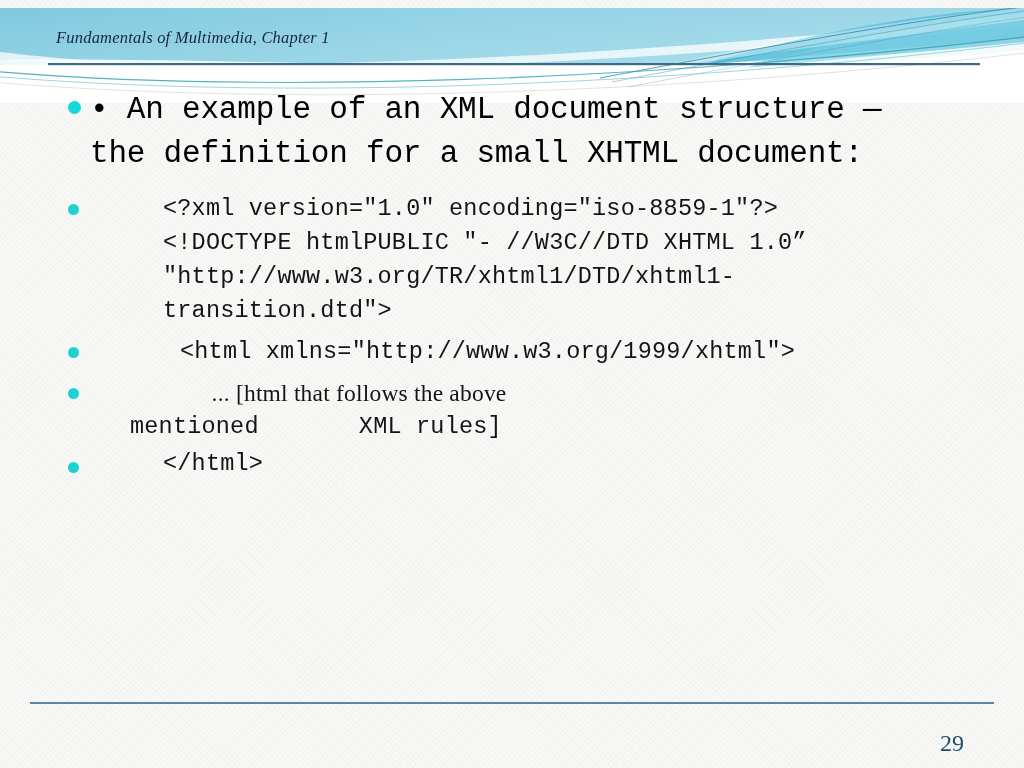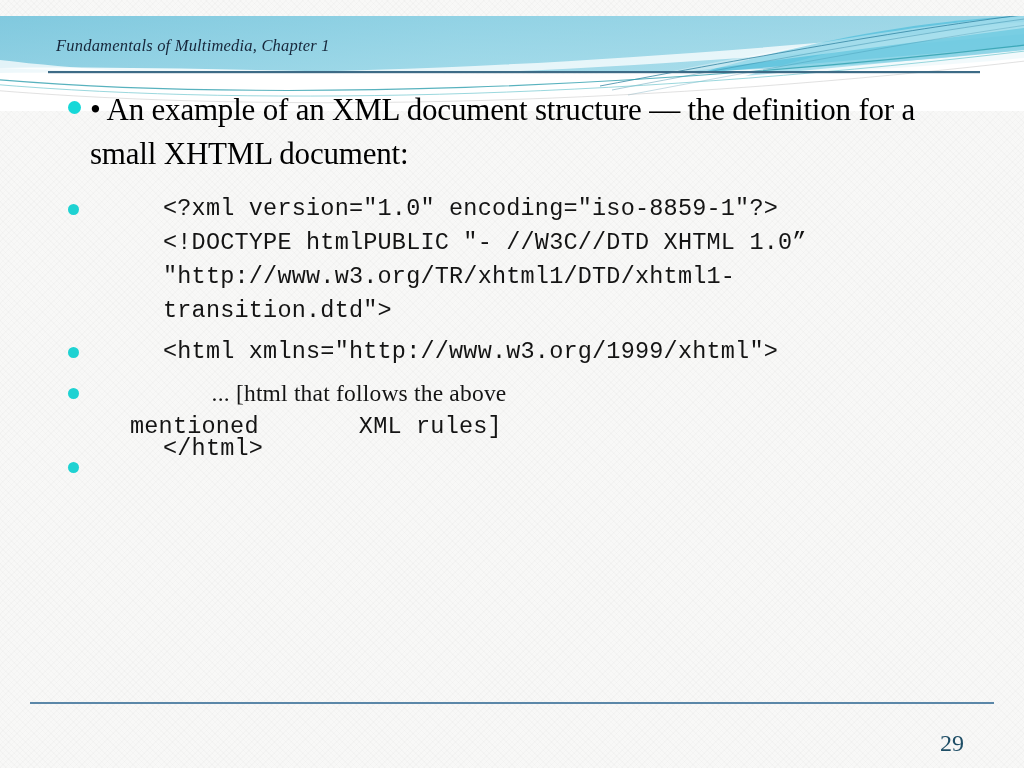--- a/index.html
+++ b/index.html
@@ -22,21 +22,21 @@
     background-color: #f8f8f7;
     background-image:
       repeating-linear-gradient(45deg, rgba(0,0,0,0.016) 0px, rgba(0,0,0,0.016) 1px, rgba(0,0,0,0) 1px, rgba(0,0,0,0) 4px),
       repeating-linear-gradient(-45deg, rgba(0,0,0,0.016) 0px, rgba(0,0,0,0.016) 1px, rgba(0,0,0,0) 1px, rgba(0,0,0,0) 4px);
   }
 
   
   .header {
     position: absolute;
     left: 0;
-    top: 16px;
+    top: 8px;
     width: 1024px;
     height: 95px;
     overflow: hidden;
   }
   .header-svg {
     position: absolute;
     left: 0;
     top: 0;
     display: block;
   }
@@ -78,21 +78,21 @@
     height: 11px;
     background: #1ed2d2;
   }
 
   
   .lead-block {
     position: absolute;
     left: 90px;
     top: 0px;
     width: 840px;
-    font-family: Liberation Serif, serif;
+    font-family: Liberation Mono, monospace;
     font-size: 31px;
     line-height: 44px;
     color: #000000;
     letter-spacing: -0.2px;
   }
 
   
   .code {
     position: absolute;
     font-family: "Liberation Mono", monospace;
@@ -185,27 +185,27 @@
       </div>
     </div>
 
     <span class="bullet-dot small" style="position:absolute; left:68px; top:116px;"></span>
     <div class="code" style="left:163px; top:104px;">&lt;?xml version="1.0" encoding="iso-8859-1"?&gt;</div>
     <div class="code" style="left:163px; top:138px;">&lt;!DOCTYPE htmlPUBLIC "- //W3C//DTD XHTML 1.0”</div>
     <div class="code" style="left:163px; top:172px;">"http://www.w3.org/TR/xhtml1/DTD/xhtml1-</div>
     <div class="code" style="left:163px; top:206px;">transition.dtd"&gt;</div>
 
     <span class="bullet-dot small" style="position:absolute; left:68px; top:259px;"></span>
-    <div class="code" style="left:163px; top:247px;">&lt;html xmlns="http://www.w3.org/1999/xhtml"&gt;</div>
+    <div class="code" style="left:180px; top:247px;">&lt;html xmlns="http://www.w3.org/1999/xhtml"&gt;</div>
 
     <span class="bullet-dot small" style="position:absolute; left:68px; top:300px;"></span>
     <div class="code" style="left:163px; top:288px;font-family:Liberation Serif, serif;">        ... [html that follows the above</div>
     <div class="code" style="left:90px; top:322px;margin-left:40px;">mentioned       XML rules]</div>
 
     <span class="bullet-dot small" style="position:absolute; left:68px; top:374px;"></span>
-    <div class="code" style="left:163px; top:344px;">&lt;/html&gt;</div>
+    <div class="code" style="left:163px; top:359px;">&lt;/html&gt;</div>
 
   </div>
 
   <div class="footer-rule"></div>
   <div class="page-number">29</div>
 
 </div>
 
 </body></html>

